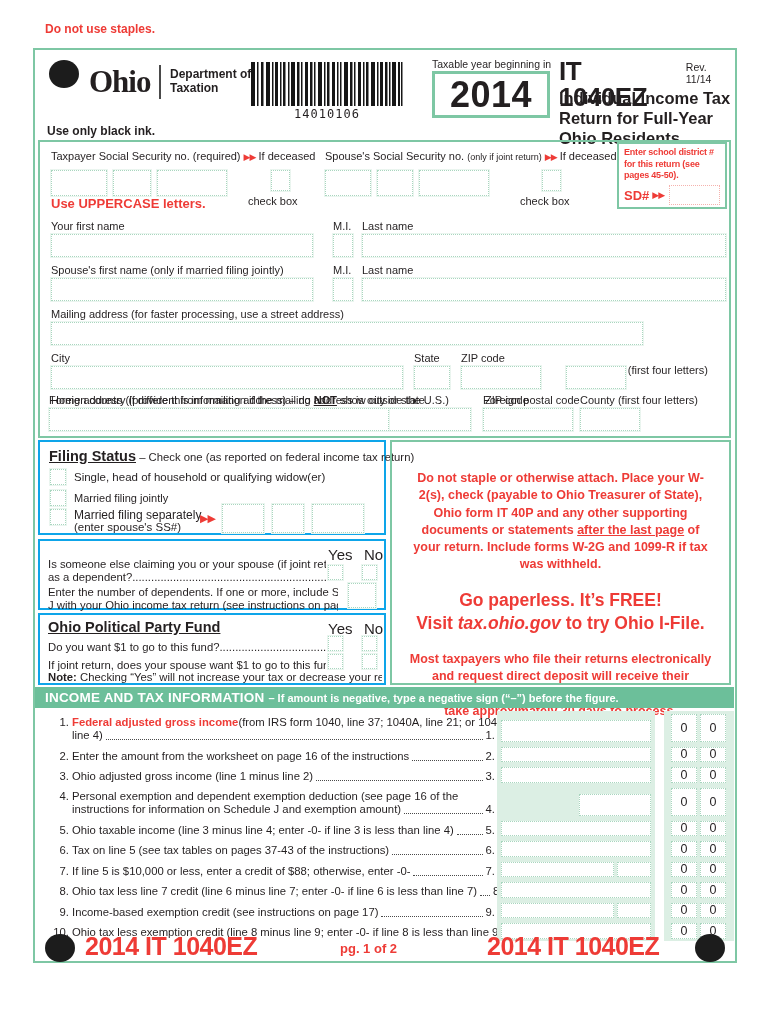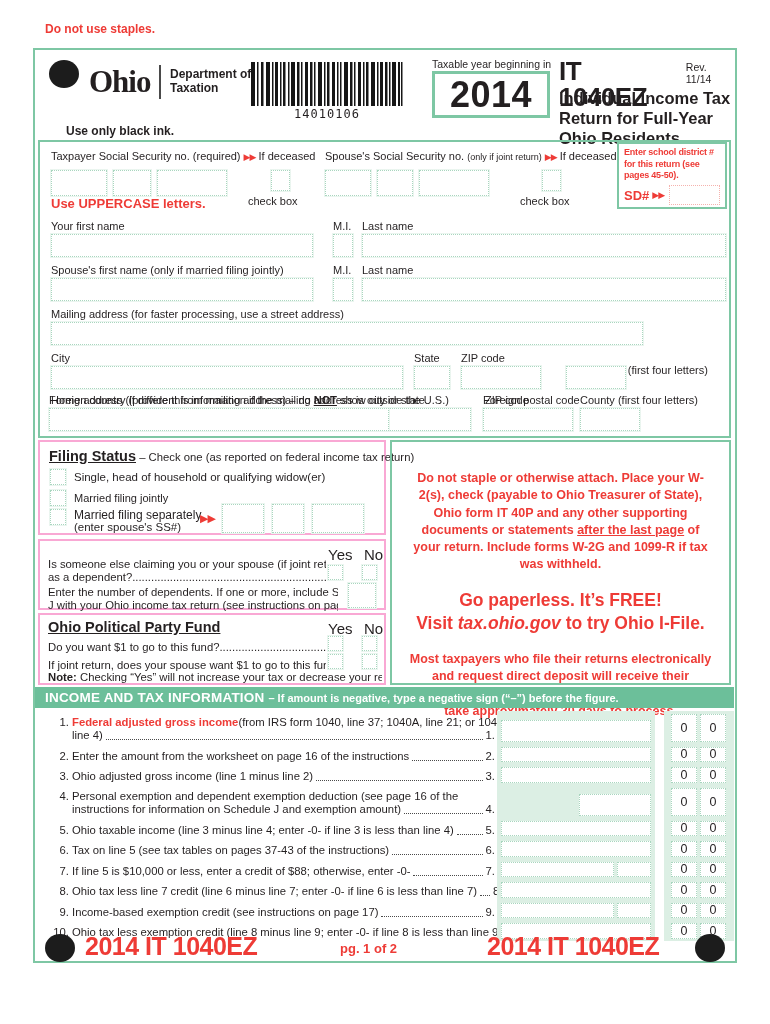--- a/index.html
+++ b/index.html
@@ -23,38 +23,38 @@
   #barcode-wrap { position:absolute; left:216px; top:12px; width:152px; text-align:center; }
   #barcode-wrap svg { display:block; }
   #barcode-num { font-family:"DejaVu Sans Mono", monospace; font-size:12px; margin-top:1px; letter-spacing:1px; }
   #year-label { position:absolute; left:397px; top:8px; font-size:10.5px; }
   #year-box { position:absolute; left:397px; top:21px; width:118px; height:47px; border:3px solid #7ec7a4; display:flex; align-items:center; justify-content:center; }
   #year-box .yr { font-size:36px; font-weight:bold; letter-spacing:0.5px; }
   #form-code-row { position:absolute; left:524px; top:8px; display:flex; align-items:flex-start; gap:10px; }
   #form-code { font-size:26px; font-weight:bold; letter-spacing:-0.5px; line-height:1; }
   #form-rev { font-size:10.5px; margin-top:3px; }
   #form-title { position:absolute; left:524px; top:38px; width:178px; font-size:16.5px; font-weight:bold; line-height:1.22; }
-  #ink-note { position:absolute; left:12px; top:74px; font-size:12px; font-weight:bold;margin-left:19px; }
+  #ink-note { position:absolute; left:12px; top:74px; font-size:12px; font-weight:bold; }
 
   
   #tp-box { position:absolute; left:3px; top:90px; width:693px; height:298px; border:2px solid #7ec7a4; }
   .lbl { position:absolute; font-size:11px; white-space:nowrap; }
   .arrows { color:#ee3b36; font-size:9px; letter-spacing:-1px; }
   .ibox { position:absolute; background:#fff; border:1.5px dotted #a9d6bf; box-shadow:0 0 0 1px #eaf5ef; }
   .cb { position:absolute; width:16px; height:16px; background:#fff; border:1.5px dotted #a9d6bf; box-shadow:0 0 0 1px #eaf5ef; }
   .small-q { font-size:9px; }
 
   #sd-box { position:absolute; right:2px; top:0px; width:110px; height:67px; border:2.5px solid #7ec7a4; padding:3px 5px; }
   #sd-box .note { font-size:9px; font-weight:bold; color:#ee3b36; line-height:1.3; letter-spacing:-0.2px; }
   #sd-row { display:flex; align-items:center; gap:3px; margin-top:3px; }
   #sd-row .sd { font-size:13px; font-weight:bold; color:#ee3b36; }
   #sd-input { width:52px; height:20px; background:#fff; border:1.5px dotted #f5b2ad; margin-left:2px; }
 
   
-  .sect-box { position:absolute; left:3px; width:348px; border:2px solid #f9a8d4; background:#fff; }
+  .sect-box { position:absolute; left:3px; width:348px; border:2px solid #0ea5e9; background:#fff; }
   #fs-box { top:390px; height:95px; }
   #dep-box { top:489px; height:71px; }
   #ppf-box { top:563px; height:72px; }
   .sect-title { font-weight:bold; font-size:14.5px; text-decoration:underline; }
   .q-text { position:absolute; font-size:11.3px; white-space:nowrap; overflow:hidden; }
   .yn { position:absolute; font-size:15px; top:5px; }
 
   #attach-box { position:absolute; left:355px; top:390px; width:341px; height:245px; border:2px solid #7ec7a4; padding:28px 16px 0 16px; text-align:center; }
   #attach-box p { color:#ee3b36; font-weight:bold; }
   #attach-box .p1, #attach-box .p3 { font-size:12.5px; line-height:1.38; }

